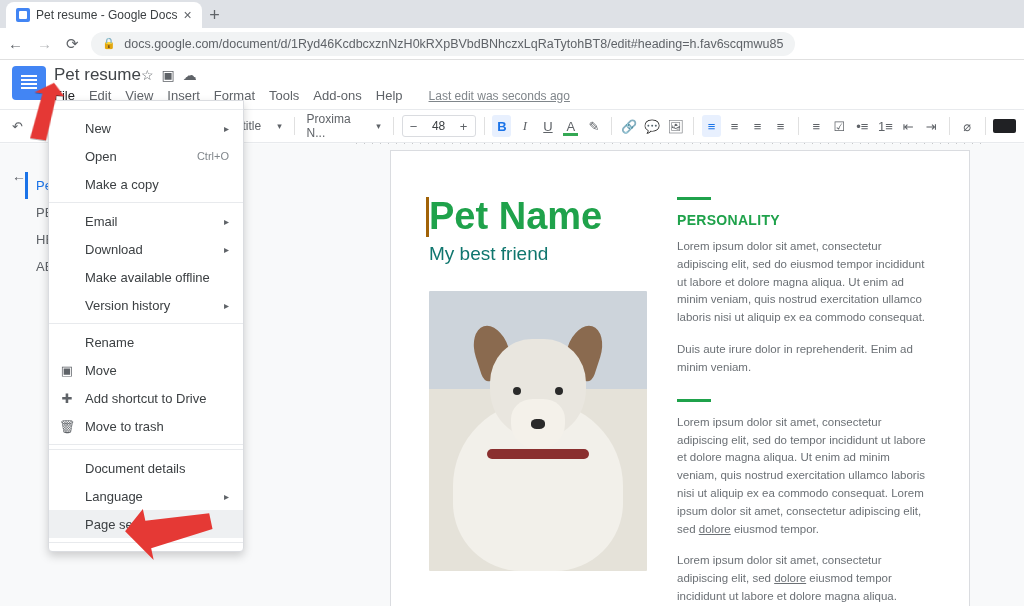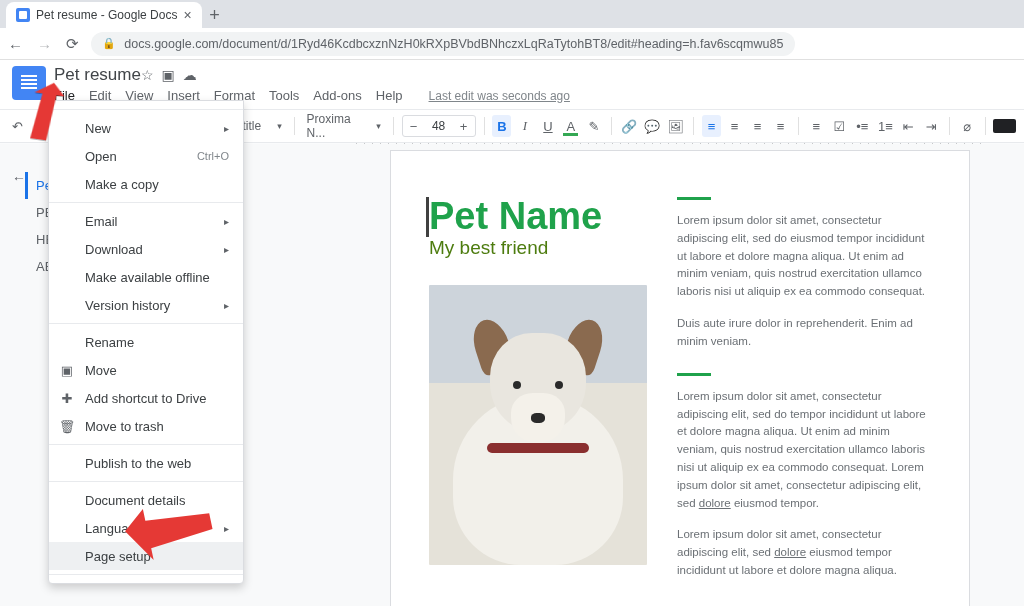--- a/index.html
+++ b/index.html
@@ -56,22 +56,22 @@
   
   .outline { position: absolute; left: 0; top: 0; width: 200px; padding: 28px 14px 0 36px; color: #5f6368; font-size: 13px; }
   .outline-back { position: absolute; left: 12px; top: 24px; font-size: 14px; color: #5f6368; }
   .outline .active-li { color: #1a73e8; font-weight: 500; border-left: 3px solid #1a73e8; padding-left: 8px; margin-left: -11px; }
   .outline li { list-style: none; padding: 6px 0; }
 
   
   .page { position: absolute; left: 390px; top: 6px; width: 580px; min-height: 600px; background: #fff; border: 1px solid #dadce0; padding: 46px 38px 0 38px; display: flex; gap: 30px; }
   .col-left { width: 218px; }
   .col-right { flex: 1; }
-  .pet-name { font-size: 38px; font-weight: 700; color: #1fa24b; border-left: 3px solid #404040; padding-left: 0; margin-left: -3px; line-height: 1.05; }
-  .subtitle { font-size: 19px; color: #4d7c0f; }
+  .pet-name { font-size: 38px; font-weight: 700; color: #1fa24b; border-left: 3px solid #a16207; padding-left: 0; margin-left: -3px; line-height: 1.05; }
+  .subtitle { font-size: 19px; color: #0f766e; margin-top: 6px; }
   .photo { margin-top: 26px; width: 218px; height: 280px; background: linear-gradient(#cdd4db 0 35%, #e5e2d9 35% 100%); position: relative; border-radius: 1px; overflow: hidden; }
   
   .dog-body { position: absolute; bottom: 0; left: 50%; transform: translateX(-50%); width: 170px; height: 170px; background: #f2f0ea; border-radius: 50% 50% 40% 40%; }
   .dog-head { position: absolute; top: 48px; left: 50%; transform: translateX(-50%); width: 96px; height: 100px; background: #e9e6df; border-radius: 48% 48% 55% 55%; }
   .dog-snout { position: absolute; top: 108px; left: 50%; transform: translateX(-50%); width: 54px; height: 50px; background: #f4f1ea; border-radius: 40% 40% 50% 50%; }
   .dog-ear { position: absolute; top: 34px; width: 34px; height: 54px; background: #8a6a4f; border-radius: 60% 60% 20% 20%; }
   .dog-ear.l { left: 46px; transform: rotate(-18deg); }
   .dog-ear.r { right: 46px; transform: rotate(18deg); }
   .dog-nose { position: absolute; top: 128px; left: 50%; transform: translateX(-50%); width: 14px; height: 10px; background: #2a2a2a; border-radius: 40%; }
   .dog-eye { position: absolute; top: 96px; width: 8px; height: 8px; background: #2a2a2a; border-radius: 50%; }
@@ -224,20 +224,21 @@
         <div class="dog-head"></div>
         <div class="dog-snout"></div>
         <div class="dog-eye l"></div>
           <div class="dog-eye r"></div>
         <div class="dog-nose"></div>
         <div class="collar"></div>
       </div>
     </div>
     <div class="col-right">
       <div class="sec-rule"></div>
+      <div class="sec-h">PERSONALITY</div>
       <div class="sec-p">Lorem ipsum dolor sit amet, consectetur adipiscing elit, sed do eiusmod tempor incididunt ut labore et dolore magna aliqua. Ut enim ad minim veniam, quis nostrud exercitation ullamco laboris nisi ut aliquip ex ea commodo consequat.</div>
       <div class="sec-p">Duis aute irure dolor in reprehenderit. Enim ad minim veniam.</div>
 
       <div class="sec2">
         <div class="sec-rule"></div>
         <div class="sec-p">Lorem ipsum dolor sit amet, consectetur adipiscing elit, sed do tempor incididunt ut labore et dolore magna aliqua. Ut enim ad minim veniam, quis nostrud exercitation ullamco laboris nisi ut aliquip ex ea commodo consequat. Lorem ipsum dolor sit amet, consectetur adipiscing elit, sed <span class="ul">dolore</span> eiusmod tempor.</div>
         <div class="sec-p">Lorem ipsum dolor sit amet, consectetur adipiscing elit, sed <span class="ul">dolore</span> eiusmod tempor incididunt ut labore et dolore magna aliqua.</div>
       </div>
     </div>
   </div>
@@ -282,23 +283,20 @@
     </div>
     <div class="dd-item">
       <span class="ic">✚</span>
       <span>Add shortcut to Drive</span>
     </div>
     <div class="dd-item">
       <span class="ic">🗑</span>
       <span>Move to trash</span>
     </div>
     <div class="dd-sep"></div>
-    <div class="dd-item">
-      <span>Publish to the web</span>
-    </div>
     <div class="dd-sep"></div>
     <div class="dd-item">
       <span>Document details</span>
     </div>
     <div class="dd-item">
       <span>Language</span>
       <span class="sub-caret">▸</span>
     </div>
     <div class="dd-item hover">
       <span>Page setup</span>

